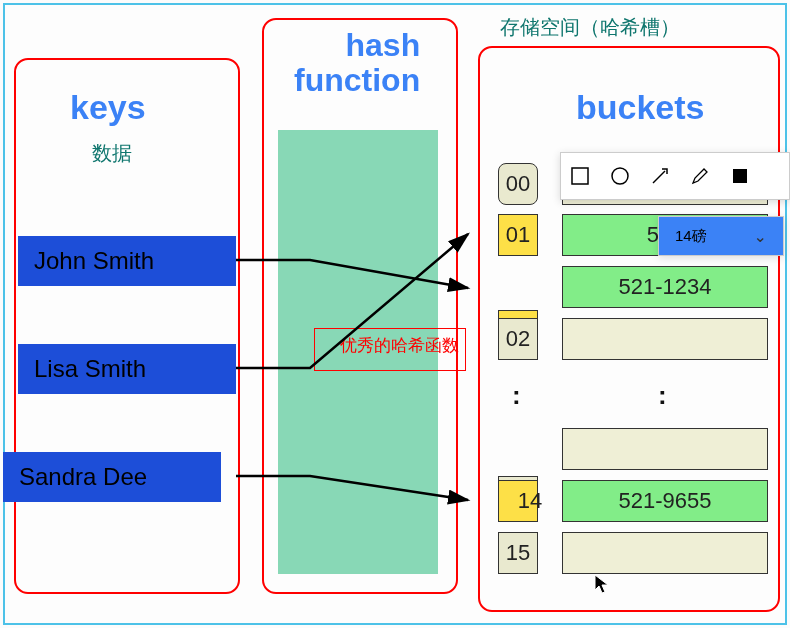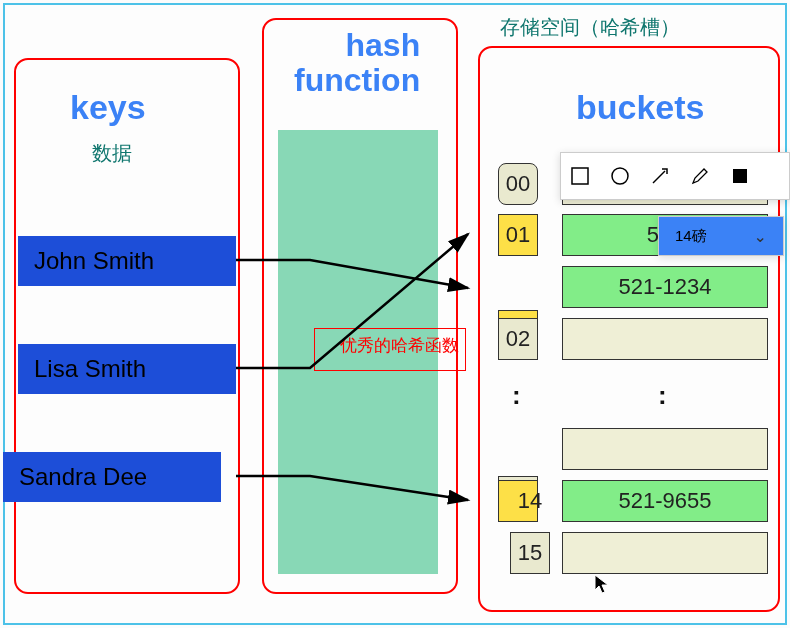--- a/index.html
+++ b/index.html
@@ -173,21 +173,21 @@
 
 <div class="ellipsis" style="left:512px; top:380px;">:</div>
 <div class="ellipsis" style="left:658px; top:380px;">:</div>
 
 <div class="bucket-idx" style="left:498px; top:428px;margin-top:48px;">13</div>
 <div class="bucket-val" style="left:562px; top:428px;"></div>
 
 <div class="bucket-idx purple" style="left:498px; top:480px;padding-left:24px;">14</div>
 <div class="bucket-val green" style="left:562px; top:480px;">521-9655</div>
 
-<div class="bucket-idx" style="left:498px; top:532px;margin-left:12px;">15</div>
+<div class="bucket-idx" style="left:498px; top:532px;">15</div>
 <div class="bucket-val" style="left:562px; top:532px;"></div>
 
 <svg class="arrow-svg" style="left:0; top:0;" width="790" height="628">
   <defs>
     <marker id="ah" markerWidth="10" markerHeight="10" refX="8" refY="3" orient="auto">
       <path d="M0,0 L0,6 L9,3 z" fill="#000"></path>
     </marker>
   </defs>
   <polyline points="236,260 310,260 468,288" fill="none" stroke="#000" stroke-width="2.5" marker-end="url(#ah)"></polyline>
   <polyline points="236,368 310,368 468,234" fill="none" stroke="#000" stroke-width="2.5" marker-end="url(#ah)"></polyline>

